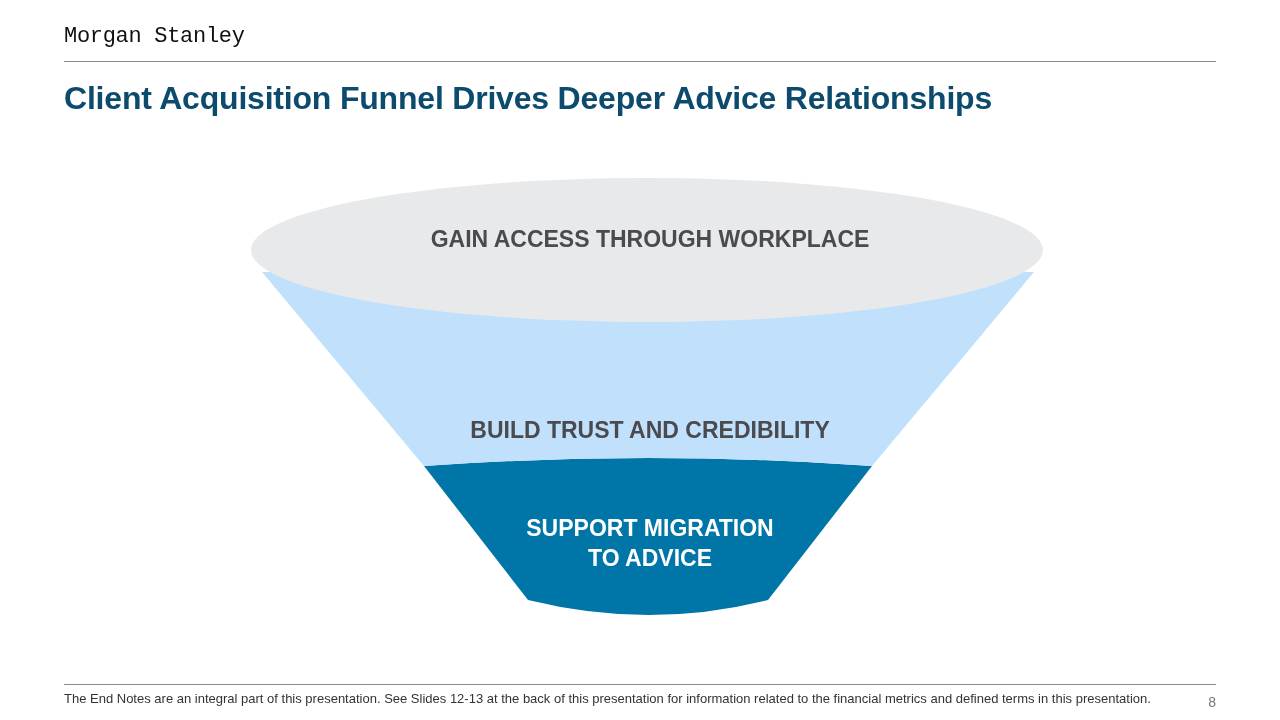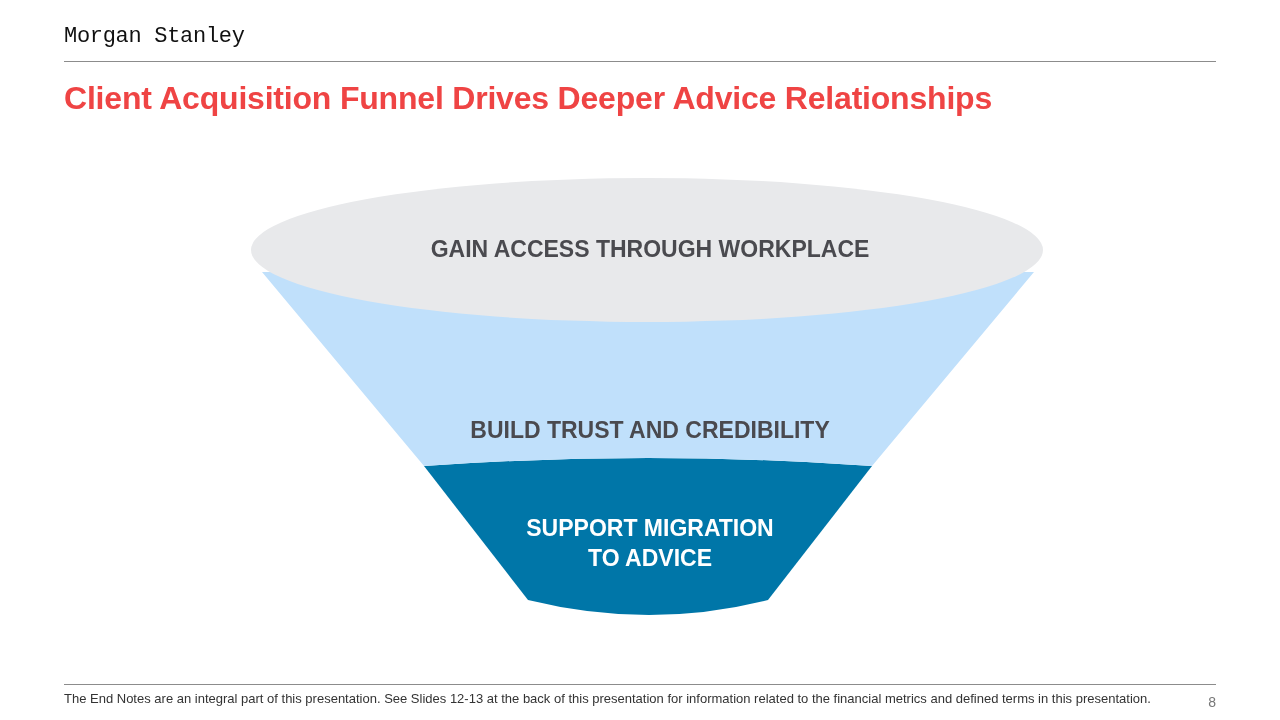--- a/index.html
+++ b/index.html
@@ -1,22 +1,22 @@
 <!DOCTYPE html>
 <html><head>
   <meta charset="utf-8">
   <style>
     html, body { margin: 0; padding: 0; }
     body { width: 1280px; height: 720px; background: #ffffff; position: relative; overflow: hidden; font-family: "Liberation Sans", sans-serif; }
     .logo { position: absolute; left: 64px; top: 24px; font-size: 22px; color: #111; letter-spacing: -0.3px; font-family: Liberation Mono, monospace; }
     .rule-top { position: absolute; left: 64px; top: 61px; width: 1152px; height: 1px; background: #8c8c8c; }
-    .title { position: absolute; left: 64px; top: 80px; font-size: 32px; font-weight: bold; color: #ef4444; letter-spacing: -0.2px; }
+    .title { position: absolute; left: 64px; top: 80px; font-size: 32px; font-weight: bold; color: #0c4a6e; letter-spacing: -0.2px; }
     svg.funnel { position: absolute; left: 0; top: 0; }
     .lbl { position: absolute; text-align: center; font-weight: bold; line-height: 30px; }
-    .lbl-top { left: 350px; width: 600px; top: 224px; font-size: 23px; color: #4a4a4f; margin-top: 10px; }
+    .lbl-top { left: 350px; width: 600px; top: 224px; font-size: 23px; color: #4a4a4f; }
     .lbl-mid { left: 350px; width: 600px; top: 383px; font-size: 23px; color: #4a4a4f; margin-top: 32px; }
     .lbl-bot { left: 450px; width: 400px; top: 513px; font-size: 23px; color: #ffffff; line-height: 30px; text-align: center; }
     .rule-bot { position: absolute; left: 64px; top: 684px; width: 1152px; height: 1px; background: #8c8c8c; }
     .footnote { position: absolute; left: 64px; top: 691px; font-size: 13px; color: #333; }
     .pagenum { position: absolute; right: 64px; top: 694px; font-size: 14px; color: #777; }
   </style>
 </head>
 <body>
 
 <div class="logo">Morgan Stanley</div>

